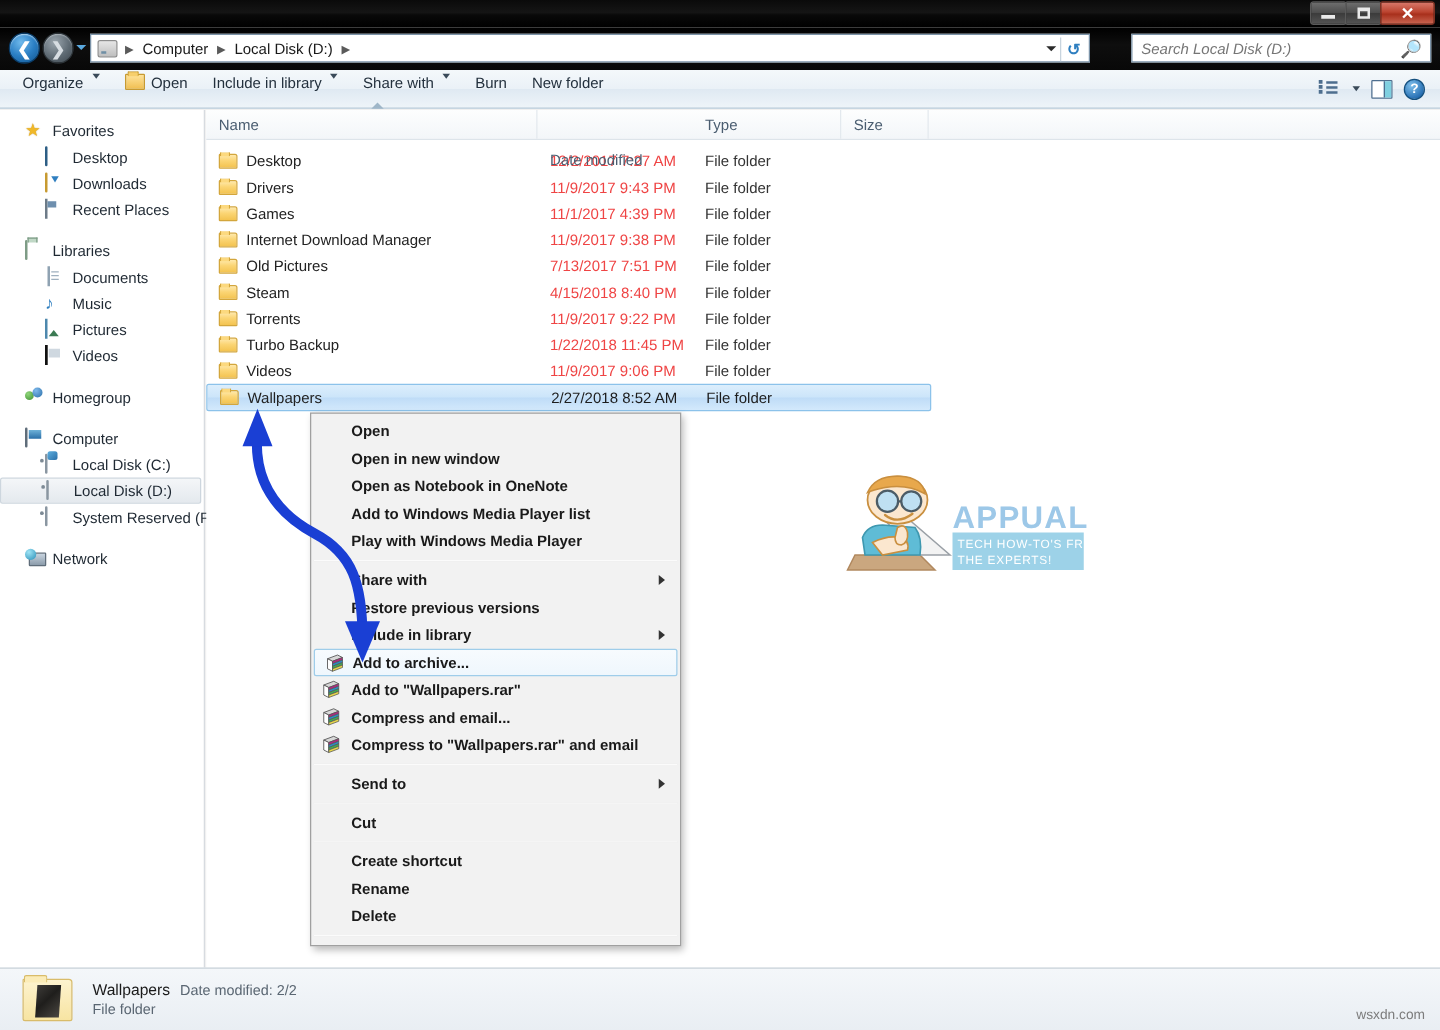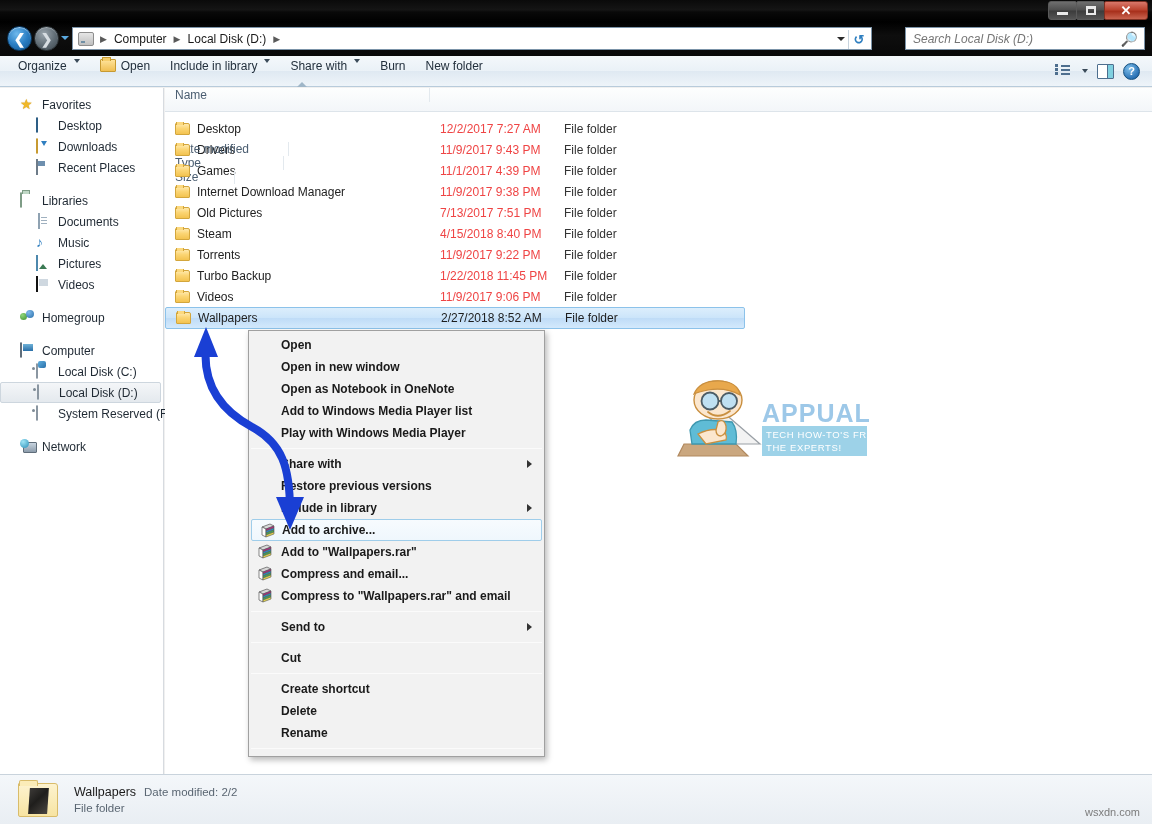--- a/index.html
+++ b/index.html
@@ -242,21 +242,20 @@
 
   
   .listpane {
     position: absolute; left: 165px; top: 88px; width: 987px; height: 686px;
     background: #fff;
   }
   .colhead {
     display: flex; height: 24px; align-items: stretch;
     background: linear-gradient(to bottom, #fdfefe, #f3f6f9);
     border-bottom: 1px solid #dde4ea;
-    flex-direction: column;
   }
   .col {
     font-size: 12px; color: #4a5d70; display: flex; align-items: center;
     padding-left: 10px; border-right: 1px solid #e3e9ee; position: relative;
   }
   .col-name { width: 265px; }
   .col-date { width: 124px; margin-top: 40px; }
   .col-type { width: 119px; }
   .col-size { width: 70px; }
   .sort-mark {
@@ -740,24 +739,24 @@
     <div class="ctx-item">
       <span>Cut</span>
     </div>
 
     <div class="ctx-sep"></div>
 
     <div class="ctx-item">
       <span>Create shortcut</span>
     </div>
     <div class="ctx-item">
+      <span>Rename</span>
+    </div>
+    <div class="ctx-item">
       <span>Delete</span>
-    </div>
-    <div class="ctx-item">
-      <span>Rename</span>
     </div>
 
     <div class="ctx-sep"></div>
 
   </div>
 
   <svg style="position:absolute; left:180px; top:315px; width:330px; height:230px; z-index:40; pointer-events:none;">
     <path d="M26 30 C 22 70, 42 96, 72 112 C 102 128, 110 152, 110 196" fill="none" stroke="#1a3fd4" stroke-width="8" stroke-linecap="round"></path>
     <polygon points="26,12 14,42 38,42" fill="#1a3fd4"></polygon>
     <polygon points="110,215 96,182 124,182" fill="#1a3fd4"></polygon>

